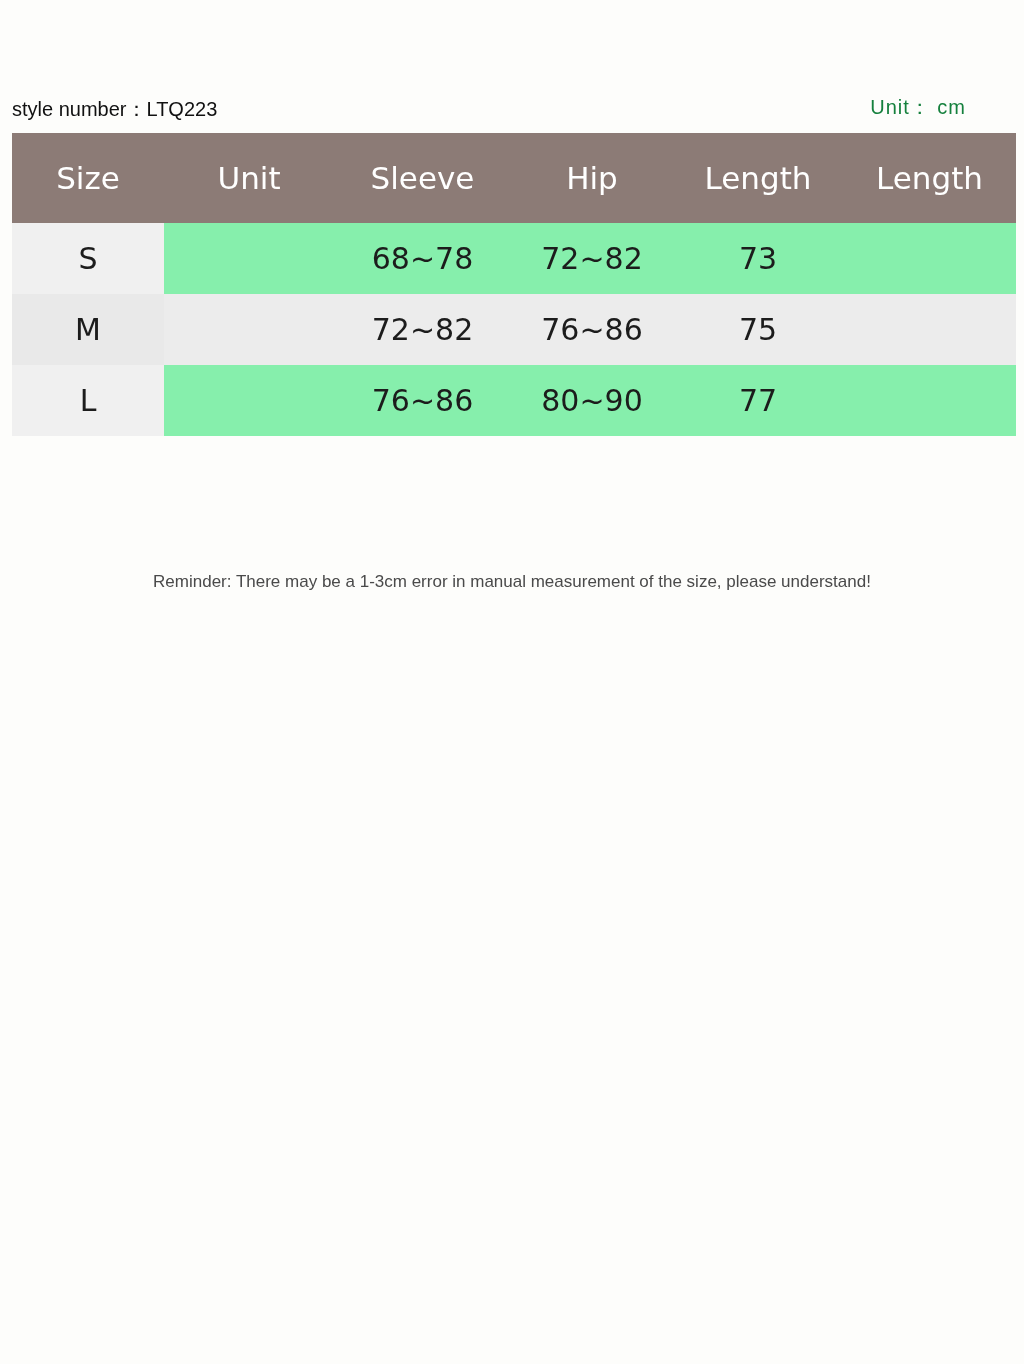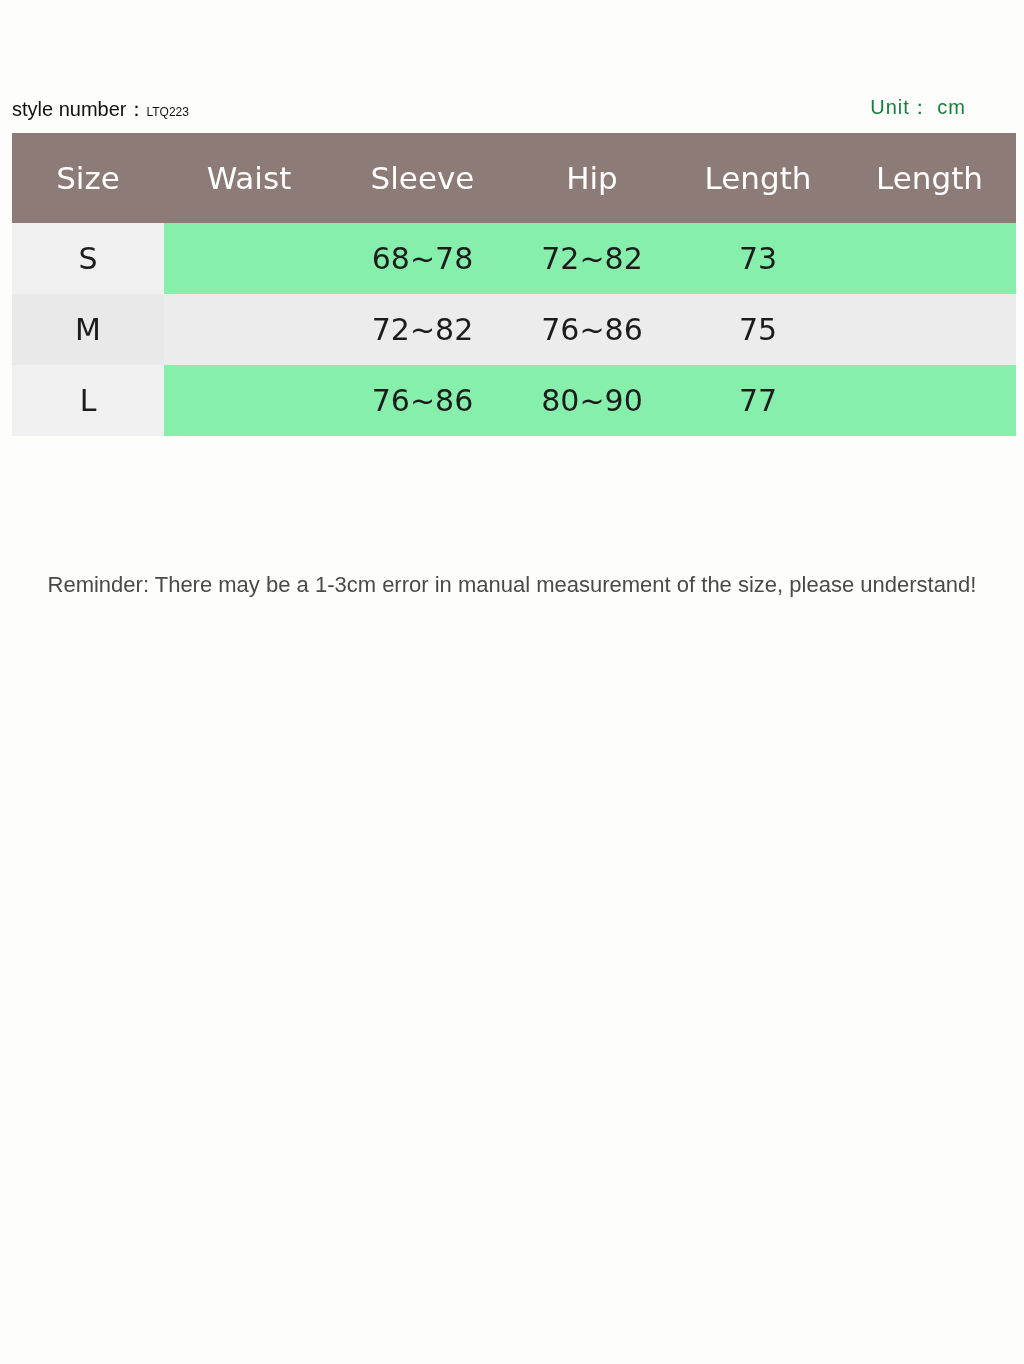--- a/index.html
+++ b/index.html
@@ -37,21 +37,21 @@
     top: 96px;
     left: 12px;
     font-size: 20px;
     color: #111111;
     white-space: nowrap;
   }
   .style-number .label {
     font-size: 20px;
   }
   .style-number .value {
-    font-size: 12px;
+    font-size: 20px;
   }
   .unit {
     position: absolute;
     top: 94px;
     right: 58px;
     font-size: 20px;
     color: #15803d;
     letter-spacing: 1px;
   }
   table.size-table {
@@ -91,21 +91,21 @@
   }
   table.size-table tbody tr.even td:first-child {
     background: #e9e9e9;
   }
   .reminder {
     position: absolute;
     top: 572px;
     left: 0;
     width: 1024px;
     text-align: center;
-    font-size: 22px;
+    font-size: 17px;
     color: #4a4a4a;
   }
   .col-size { width: 150px; }
   .col-bust { width: 168px; }
   .col-waist { width: 175px; }
   .col-hip { width: 160px; }
   .col-length { width: 168px; }
   .col-sleeve { width: 171px; }
 </style>
 </head>
@@ -117,21 +117,21 @@
   <div class="style-number">
     <span class="label">style number：</span><span class="value">LTQ223</span>
   </div>
 
   <div class="unit">Unit： cm</div>
 
   <table class="size-table">
     <thead>
       <tr>
         <th class="col-size">Size</th>
-        <th class="col-bust">Waist</th>
+        <th class="col-bust">Unit</th>
         <th class="col-waist">Sleeve</th>
         <th class="col-hip">Hip</th>
         <th class="col-length">Length</th>
         <th class="col-sleeve">Length</th>
       </tr>
     </thead>
     <tbody>
       <tr class="odd">
         <td>S</td>
         <td></td>

